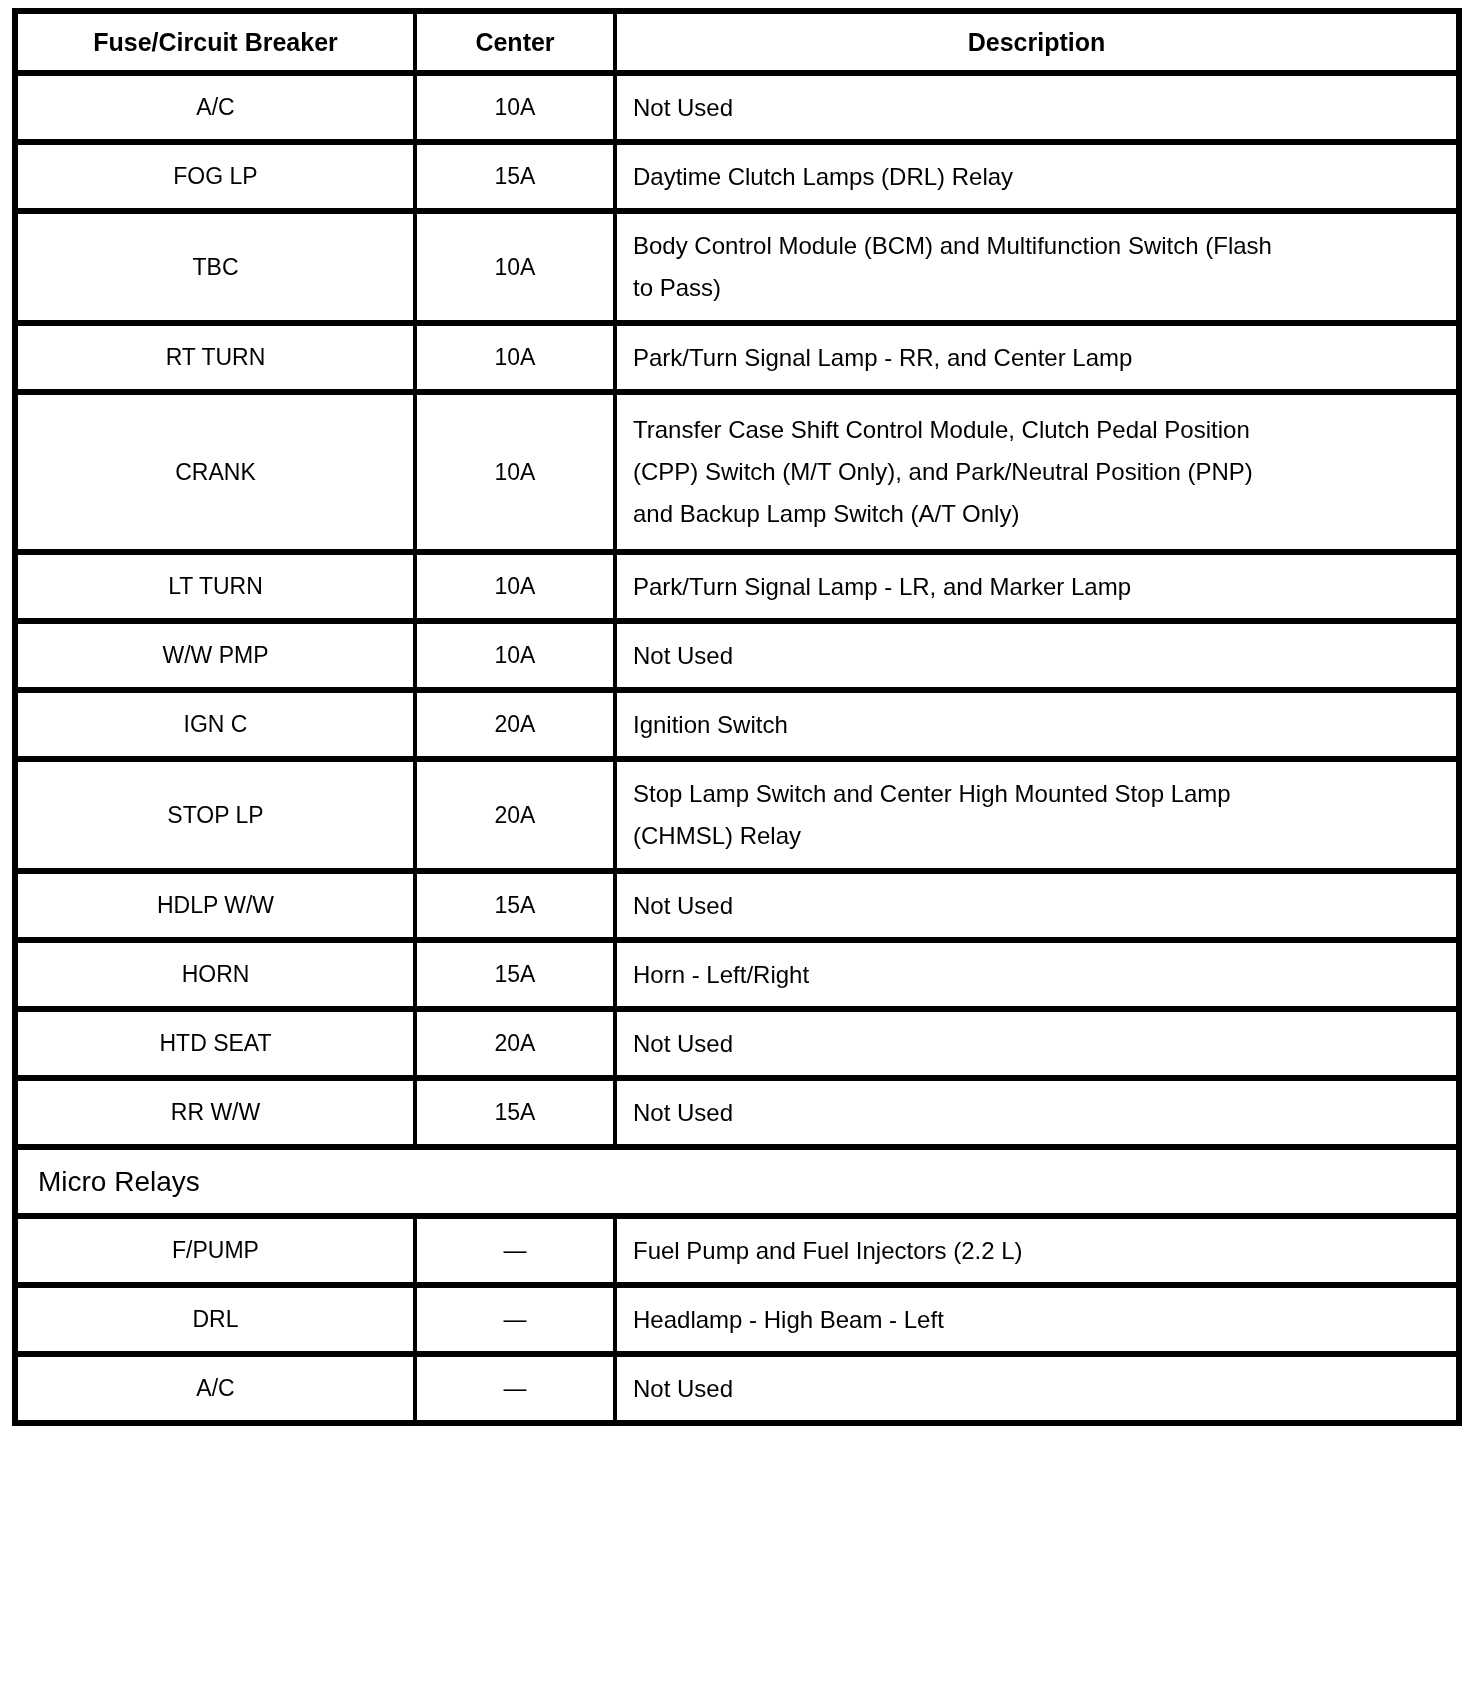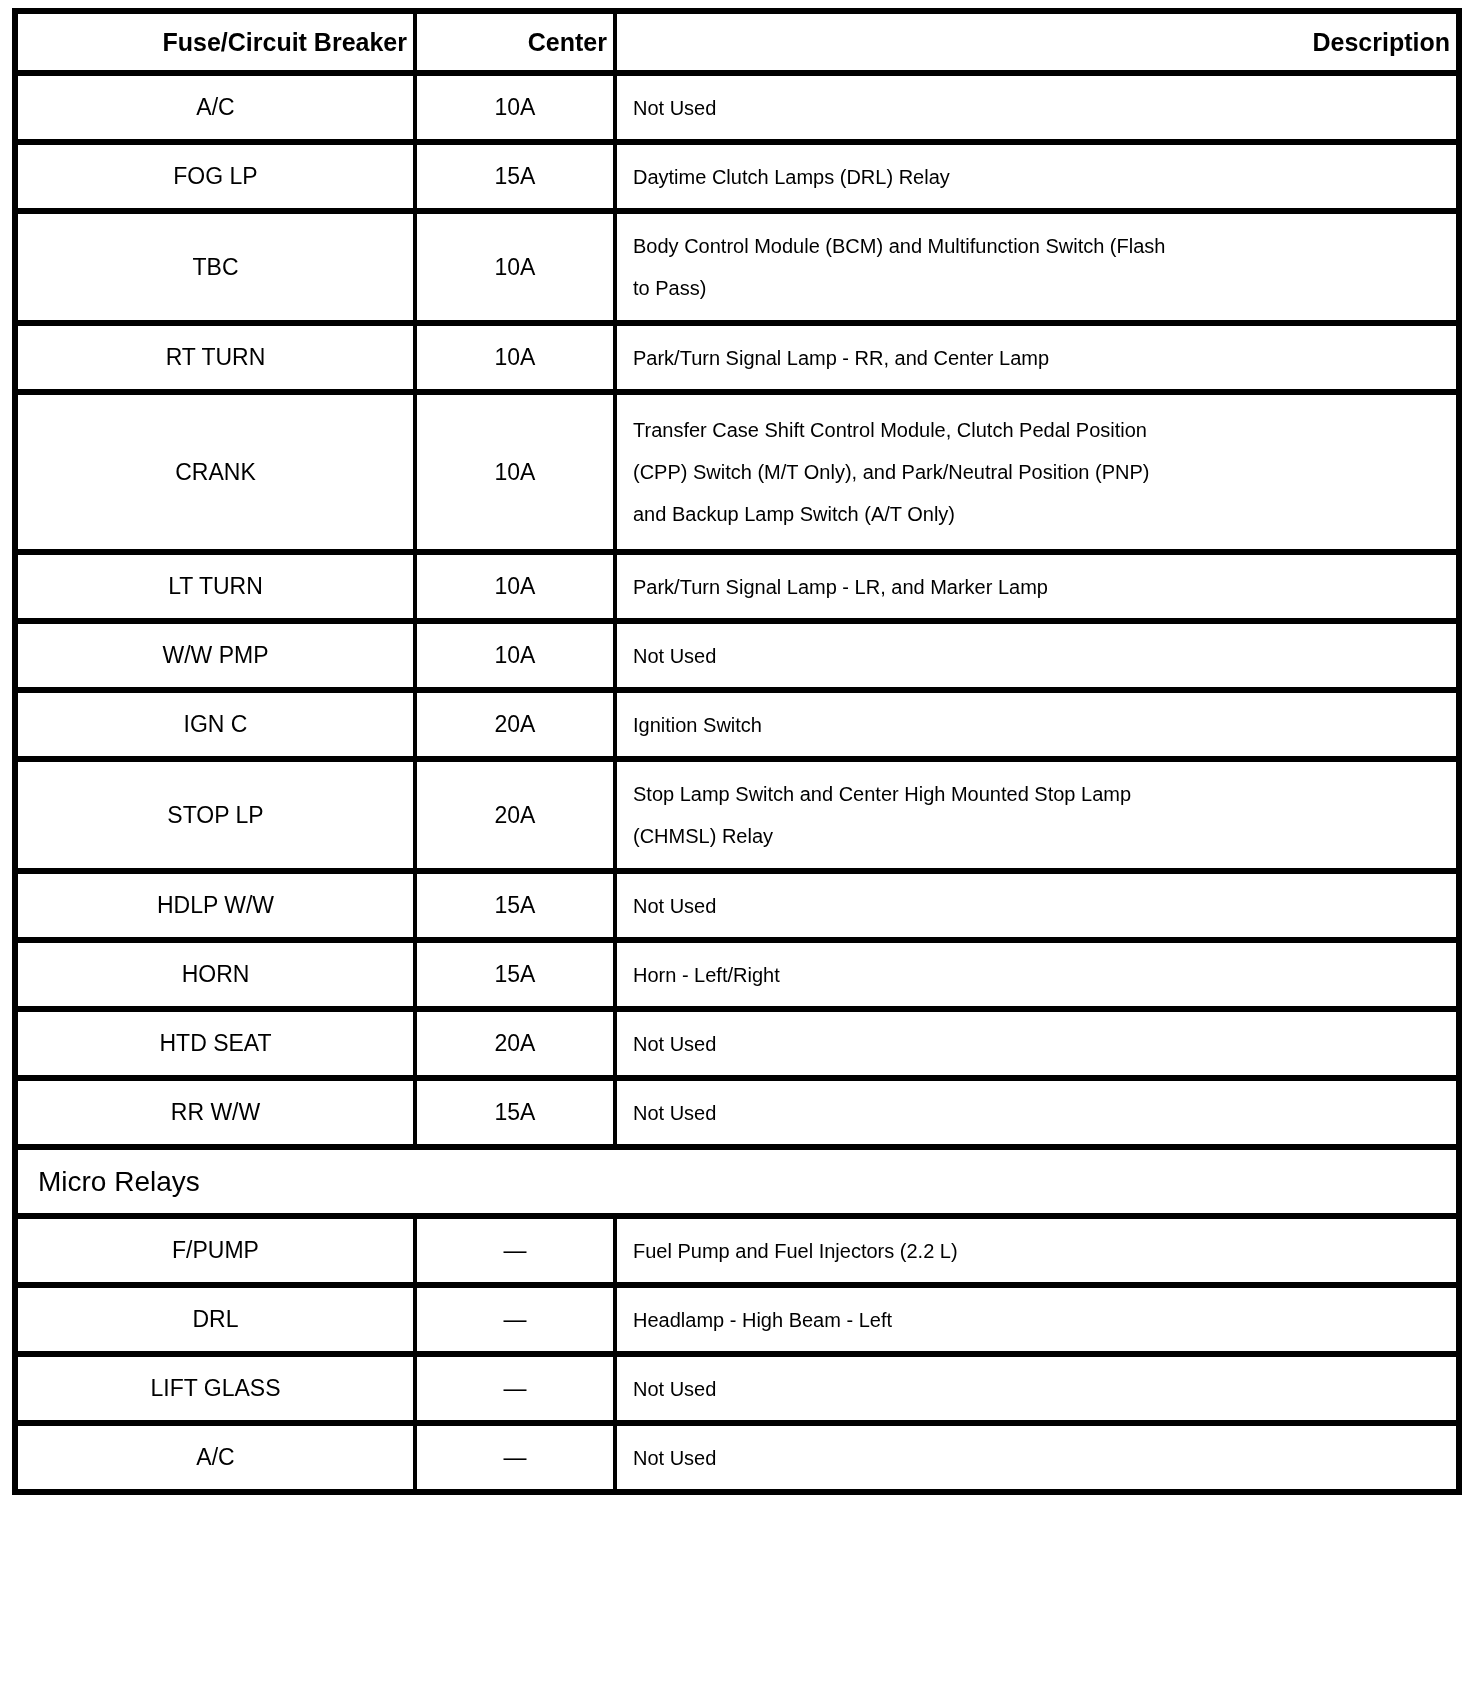--- a/index.html
+++ b/index.html
@@ -20,35 +20,35 @@
   }
   th, td {
     border: solid #000000;
     border-width: 6px 4px;
     overflow: hidden;
     vertical-align: middle;
   }
   th {
     font-size: 25px;
     font-weight: bold;
-    text-align: right;
+    text-align: center;
     height: 56px;
     padding: 0 6px;
   }
   tr.single { height: 69px; }
   tr.lines2 { height: 112px; }
   tr.lines3 { height: 160px; }
   td.c-name, td.c-rating {
     text-align: center;
     font-size: 23px;
     padding: 0 6px;
   }
   td.c-desc {
     text-align: left;
-    font-size: 20px;
+    font-size: 24px;
     padding: 4px 12px 4px 16px;
     white-space: pre-line;
     line-height: 42px;
   }
   td.c-section {
     text-align: left;
     font-size: 28px;
     padding: 0 12px 0 20px;
   }
 </style>
@@ -145,23 +145,18 @@
       <td class="c-name">F/PUMP</td>
       <td class="c-rating">—</td>
       <td class="c-desc">Fuel Pump and Fuel Injectors (2.2 L)</td>
     </tr>
     <tr class="single">
       <td class="c-name">DRL</td>
       <td class="c-rating">—</td>
       <td class="c-desc">Headlamp - High Beam - Left</td>
     </tr>
     <tr class="single">
-      <td class="c-name">LIFT GLASS</td>
-      <td class="c-rating">—</td>
-      <td class="c-desc">Not Used</td>
-    </tr>
-    <tr class="single">
       <td class="c-name">A/C</td>
       <td class="c-rating">—</td>
       <td class="c-desc">Not Used</td>
     </tr>
   </tbody>
 </table>
 
 </body></html>

